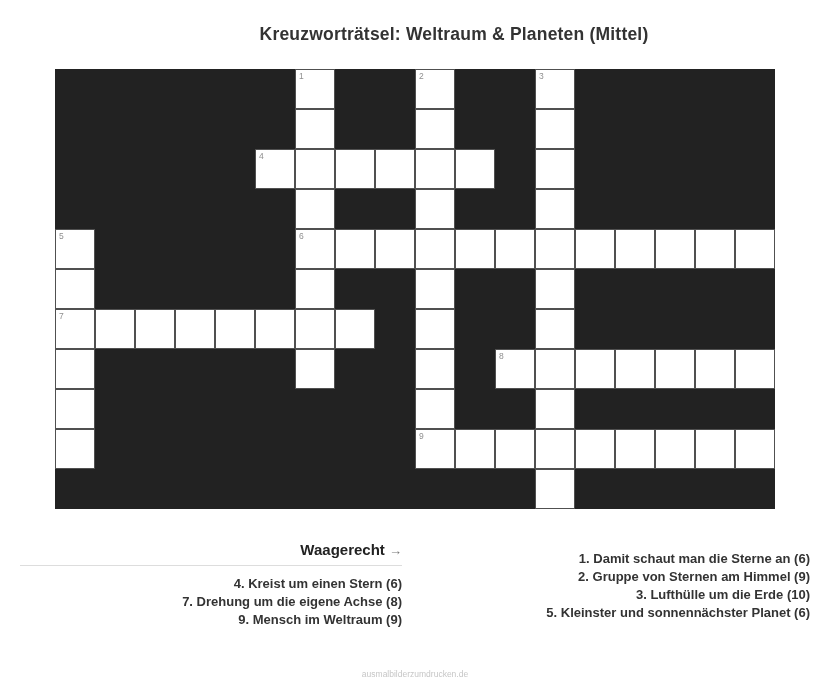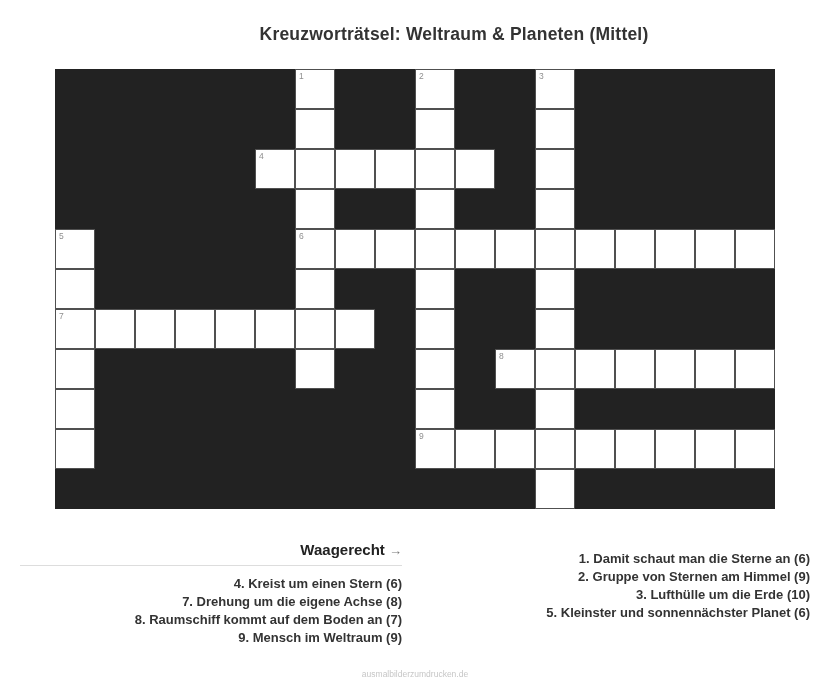--- a/index.html
+++ b/index.html
@@ -151,21 +151,20 @@
     <div class="cell" style="left: 640px; top: 360px;"></div>
     <div class="cell" style="left: 680px; top: 360px;"></div>
     <div class="cell" style="left: 480px; top: 400px;"></div>
   </div>
 
 <section class="clue-col left">
   <h2 class="clue-head"><span>Waagerecht</span> <span class="arrow">→</span></h2>
   <ol class="clue-list" id="across-list">
       <li class="clue">4. Kreist um einen Stern (6)</li>
       <li class="clue">7. Drehung um die eigene Achse (8)</li>
-      <li class="clue">8. Raumschiff kommt auf dem Boden an (7)</li>
       <li class="clue">9. Mensch im Weltraum (9)</li>
     </ol>
 </section>
 
 <section class="clue-col right">
   <ol class="clue-list" id="down-list">
       <li class="clue">1. Damit schaut man die Sterne an (6)</li>
       <li class="clue">2. Gruppe von Sternen am Himmel (9)</li>
       <li class="clue">3. Lufthülle um die Erde (10)</li>
       <li class="clue">5. Kleinster und sonnennächster Planet (6)</li>

